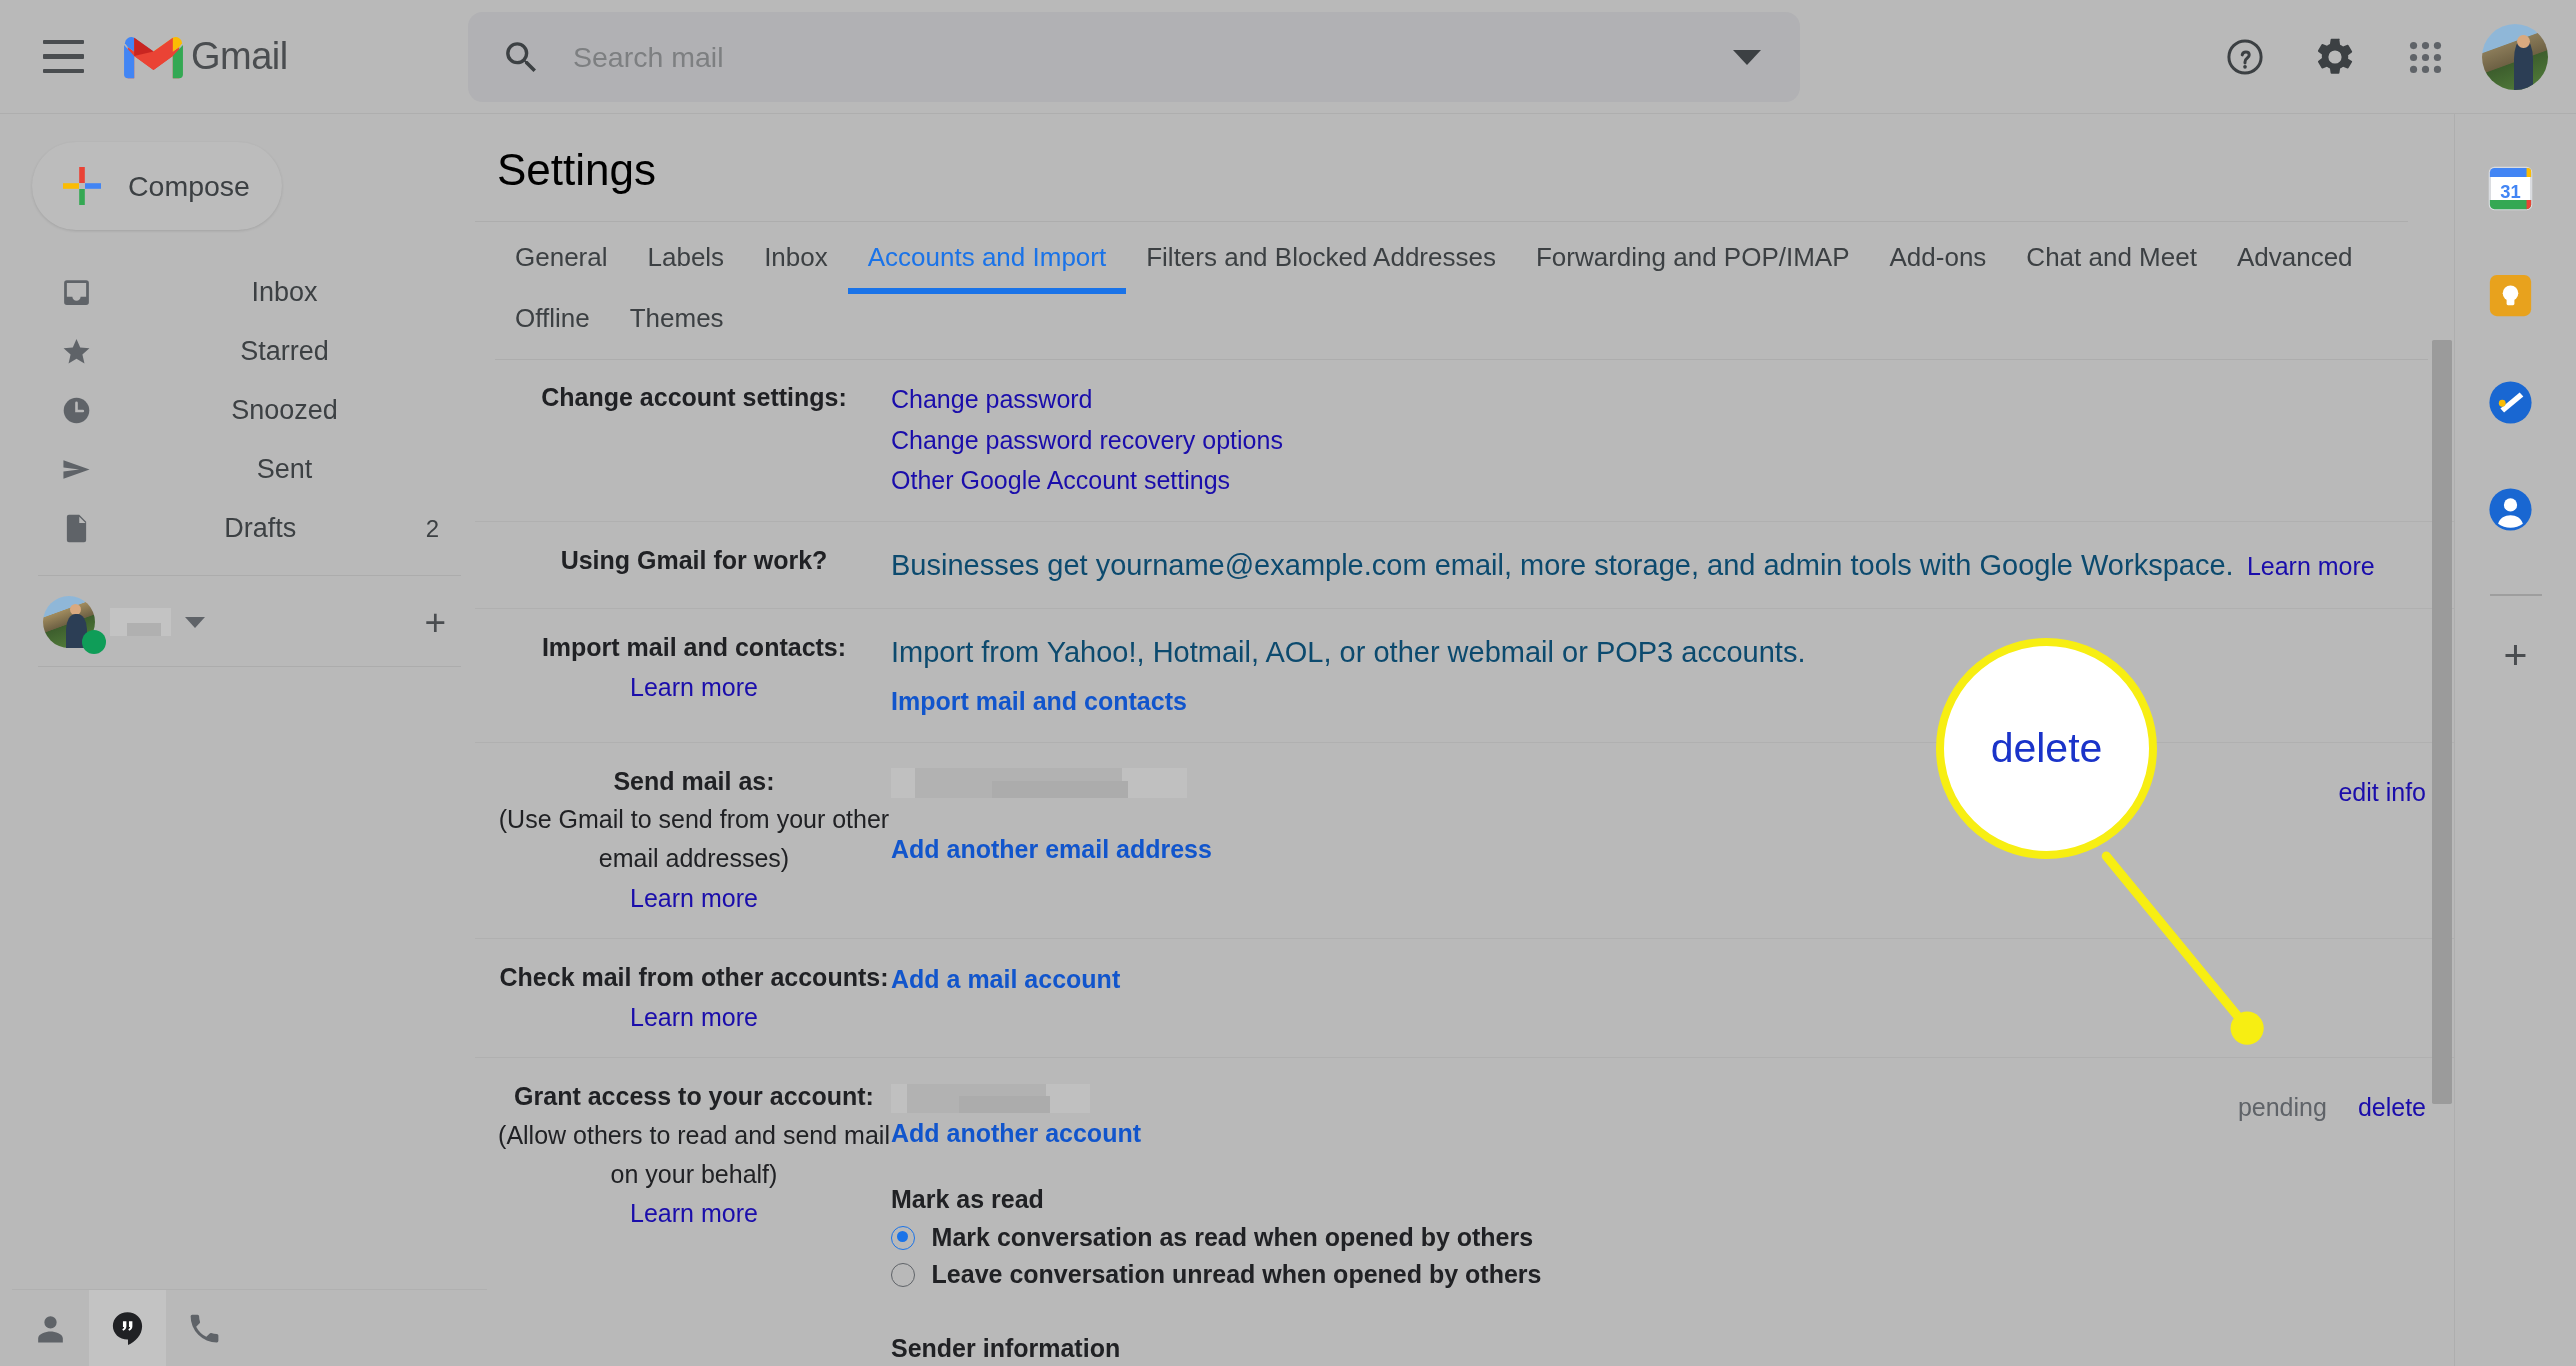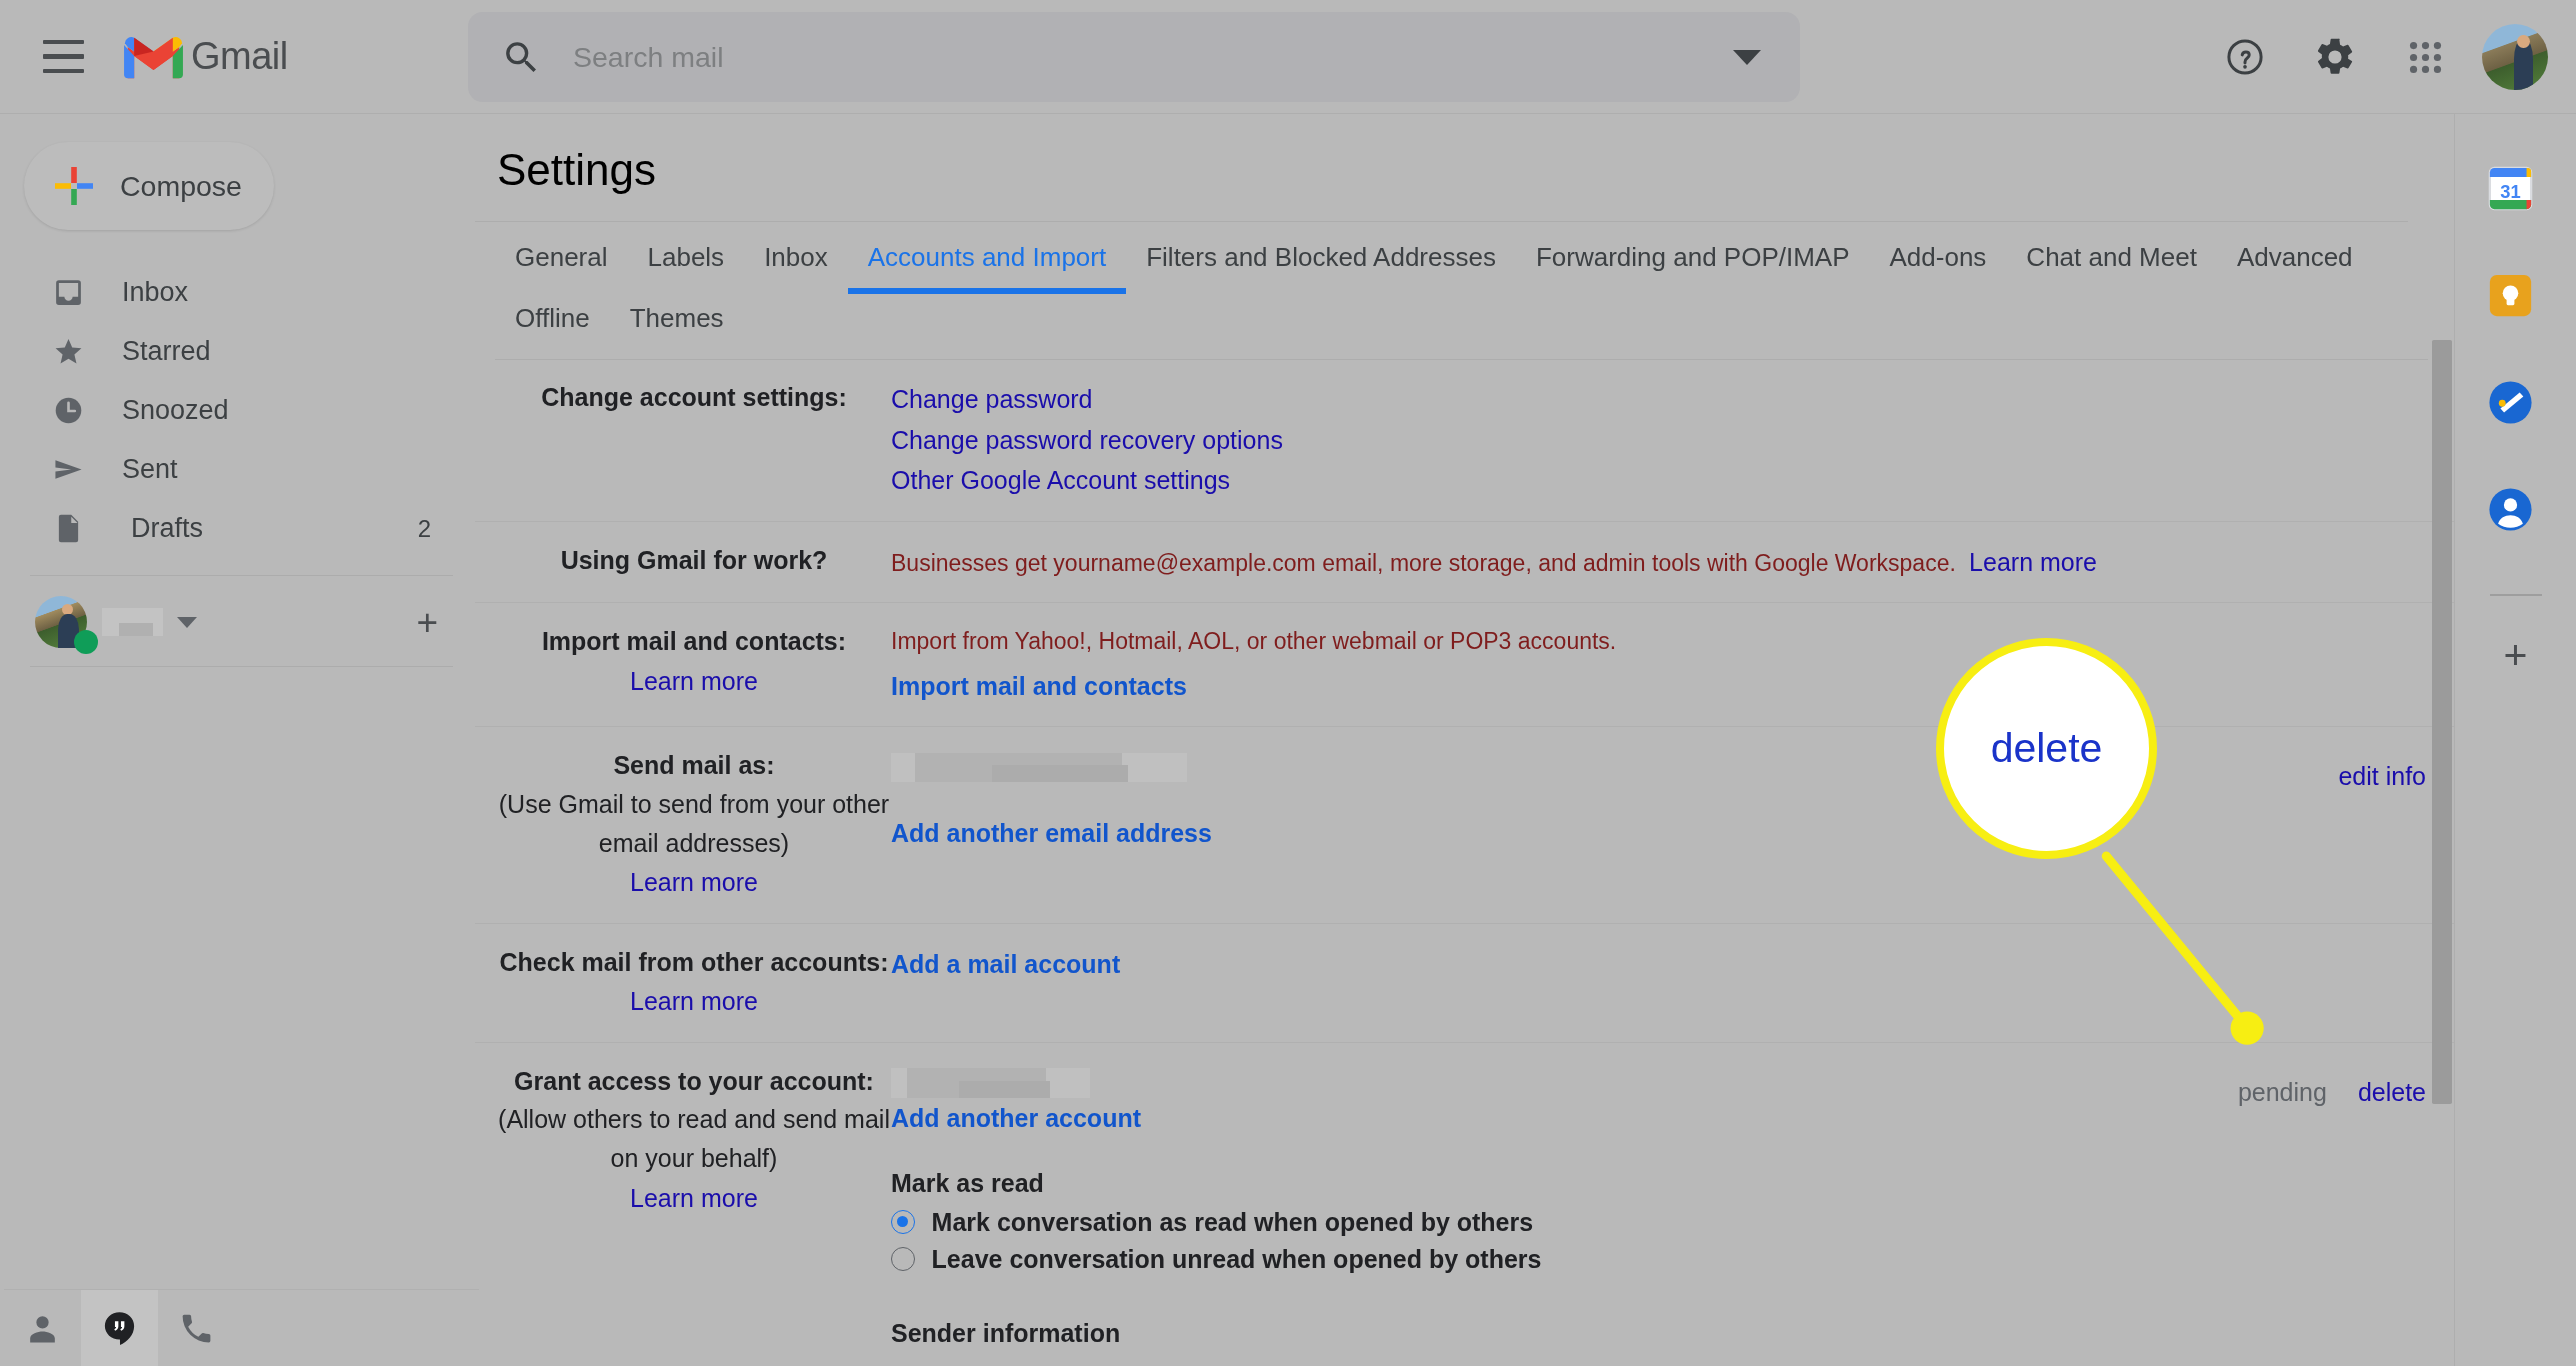--- a/index.html
+++ b/index.html
@@ -61,21 +61,21 @@
   .avatar::after {
     content:""; position:absolute; left: 48%; top: 22%; width: 30%; height: 78%;
     background: #2c3e55; border-radius: 40% 40% 0 0;
   }
   .avatar::before {
     content:""; position:absolute; left: 53%; top: 16%; width: 19%; height: 20%;
     background: #d9a97f; border-radius: 50%; z-index: 2;
   }
 
   
-  .sidebar { position: absolute; left: 4px; top: 114px; width: 475px; height: 1252px; }
+  .sidebar { position: absolute; left: 12px; top: 114px; width: 475px; height: 1252px; text-align: center; }
   .compose {
     margin: 28px 0 0 20px; width: 250px; height: 88px;
     background: #bcbcbc; border-radius: 44px;
     display: flex; align-items: center; cursor: pointer;
     box-shadow: 0 0.9px 2.8px rgba(0,0,0,0.12);
   }
   .compose-plus { width: 48px; height: 48px; margin-left: 26px; position: relative; }
   .compose-label { font-size: 28.5px; color: #3c4043; margin-left: 22px; }
 
   .nav { margin-top: 33px; }
@@ -126,21 +126,21 @@
 
   .content { position: relative; padding: 0 0 0 0; }
   .srow { display: flex; border-bottom: 0.9px solid #b0b0b0; padding: 20px 0 20px 0; }
   .srow:last-child { border-bottom: none; }
   .scol-label { width: 416px; flex: none; padding-left: 22px; text-align: center; }
   .scol-value { flex: 1; padding-right: 33px; position: relative; }
   .lbl-title { font-size: 25px; font-weight: bold; color: #202124; line-height: 1.5; }
   .lbl-sub { font-size: 25px; color: #202124; line-height: 1.55; }
   .link { font-size: 25px; color: #1a0dab; cursor: pointer; line-height: 1.62; display: inline-block; }
   .link.b { font-weight: bold; color: #1155cc; }
-  .plain { font-size: 23px; color: #7f1d1d; line-height: 1.6; }
+  .plain { font-size: 29px; color: #0c4a6e; line-height: 1.6; }
   .redact { height: 29.5px; background: #c0c0c0; position: relative; }
   .redact::before { content:""; position:absolute; left:8%; top:0; width:70%; height: 100%; background:#b2b2b2; }
   .redact::after { content:""; position:absolute; left:34%; top:42%; width:46%; height:58%; background:#acacac; }
 
   .row-right { position: absolute; right: 28px; top: 3.7px; display: flex; align-items: center; gap: 31px; }
   .pending { font-size: 25px; color: #5f6368; }
 
   .radio-group { margin-top: 5.5px; }
   .rg-title { font-size: 25px; font-weight: bold; color: #202124; margin-bottom: 5.5px; }
   .ropt { display: flex; align-items: center; height: 37px; cursor: pointer; }

